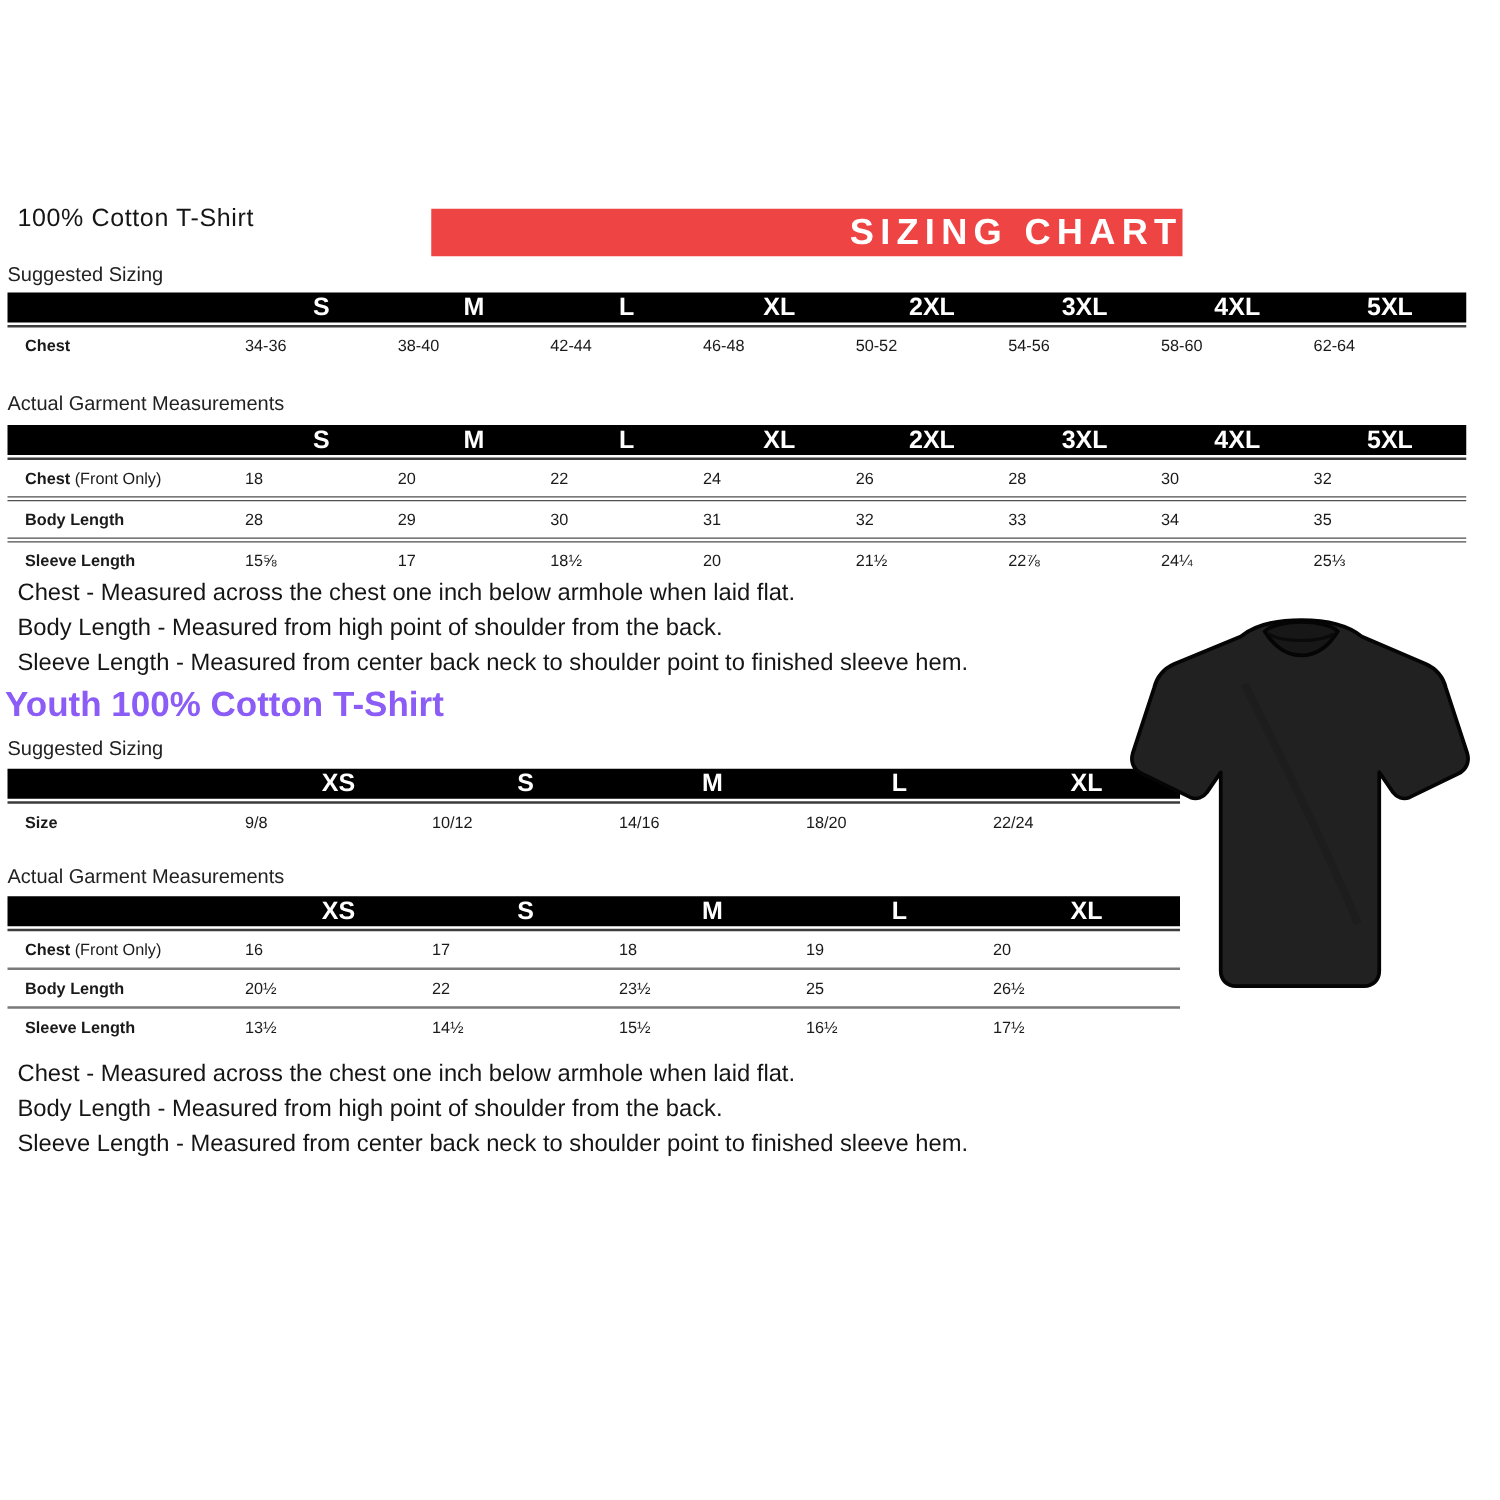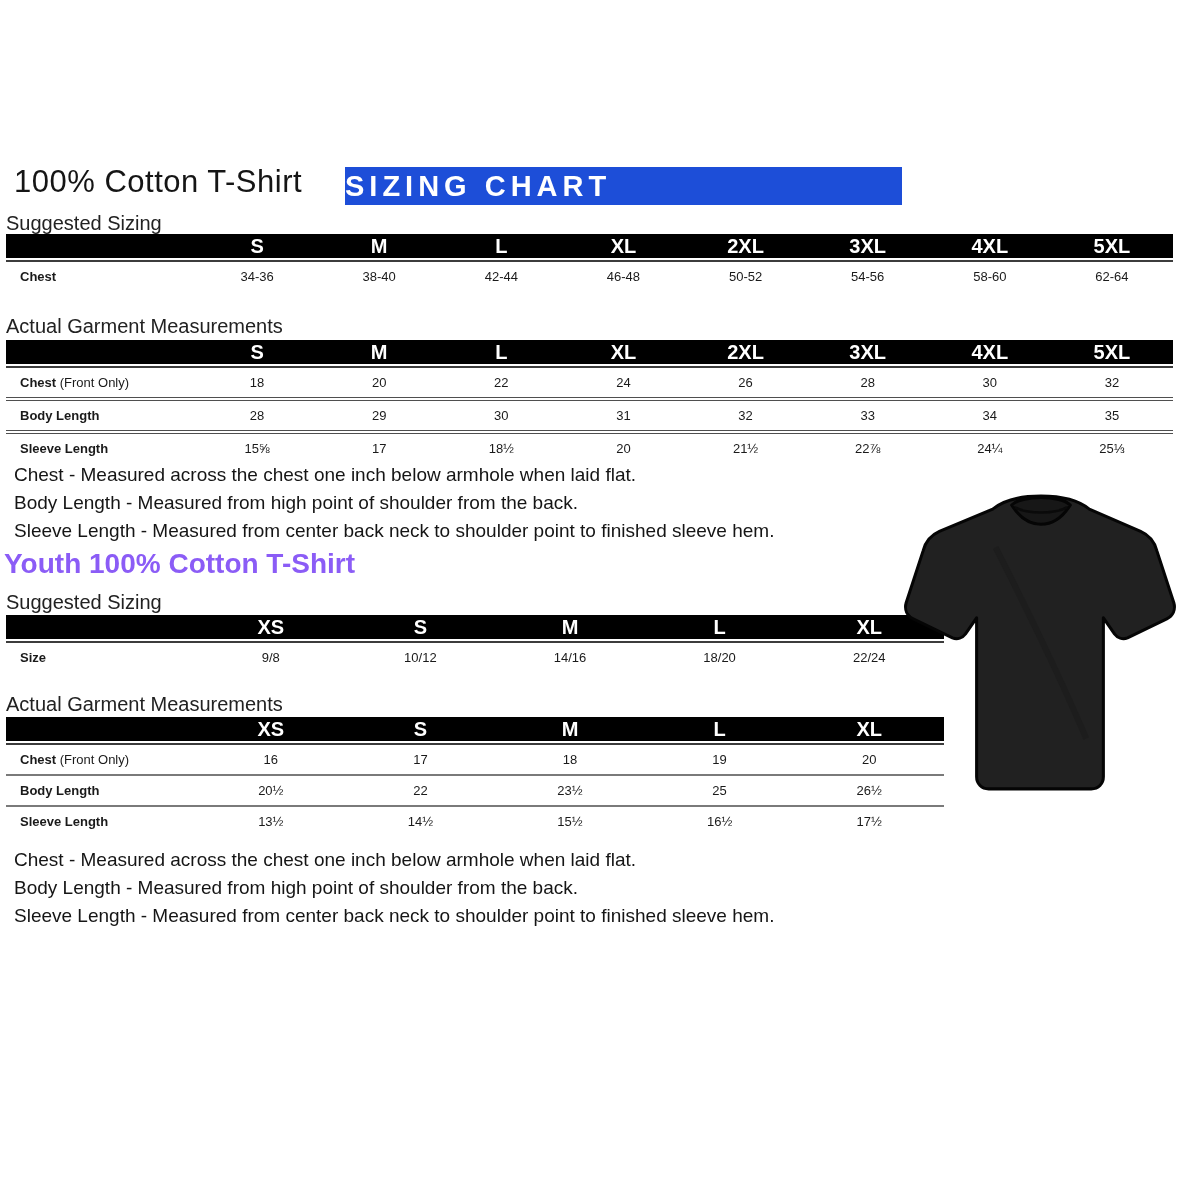--- a/index.html
+++ b/index.html
@@ -1,39 +1,39 @@
 <!DOCTYPE html>
 <html><head>
 <meta charset="utf-8">
 <style>
   html,body{margin:0;padding:0;background:#fff;}
   .page{
     position:relative;width:1200px;height:1200px;background:#ffffff;overflow:hidden;
     font-family:"Liberation Sans", sans-serif;color:#1a1a1a;
   }
   .abs{position:absolute;}
-  .title1{left:14px;top:164px;font-size:31px;font-weight:400;letter-spacing:0.5px;color:#151515;}
+  .title1{left:14px;top:164px;font-size:20px;font-weight:400;letter-spacing:0.5px;color:#151515;}
   .banner{
-    left:345px;top:167px;width:557px;height:38px;background:#1d4ed8;
-    display:flex;align-items:center;justify-content:flex-start;
+    left:345px;top:167px;width:601px;height:38px;background:#ef4444;
+    display:flex;align-items:center;justify-content:flex-end;
   }
   .banner span{color:#fff;font-weight:bold;font-size:29px;letter-spacing:5px;}
-  .sec-label{font-size:20px;color:#222;}
+  .sec-label{font-size:16px;color:#222;}
   
   .tbl{left:6px;}
   .thead,.trow{display:grid;align-items:center;}
   .adult-grid{grid-template-columns:190px repeat(8,1fr);width:1167px;}
   .youth-grid{grid-template-columns:190px repeat(5,1fr);width:938px;}
   .thead{background:#000;height:24px;}
   .hcell{color:#fff;font-weight:bold;font-size:20px;text-align:center;line-height:24px;}
   .hairline{height:2px;background:#3c3c3c;margin-top:2px;}
   .trow{height:29px;font-size:13px;}
   .lcell{padding-left:14px;font-weight:bold;white-space:nowrap;}
   .lcell .normal{font-weight:400;}
-  .cell{text-align:center;}
+  .cell{}
   .sep-double{border-top:4px double #4f4f4f;}
   .sep-single{border-top:2px solid #7a7a7a;}
   
   .notes{left:14px;font-size:19px;line-height:28px;color:#151515;}
   .title-youth{left:4px;top:548px;font-size:28px;font-weight:bold;color:#8b5cf6;}
   
   .tshirt{left:885px;top:487px;width:312px;height:322px;}
 </style>
 </head>
 <body>

